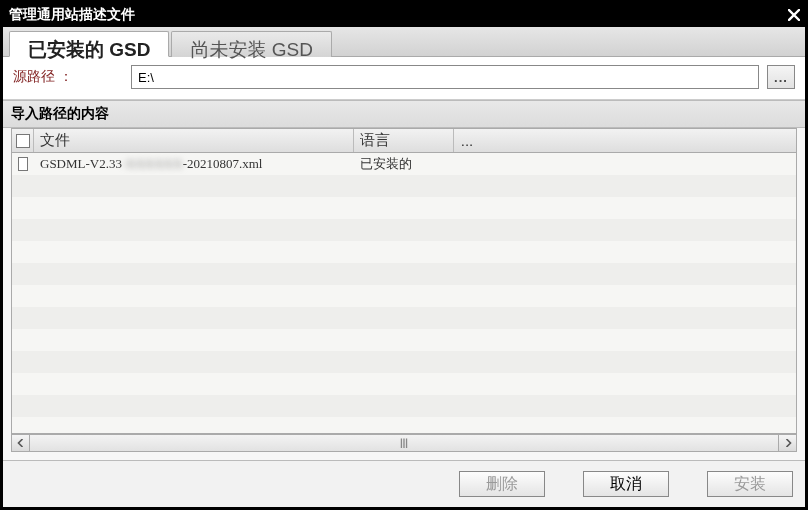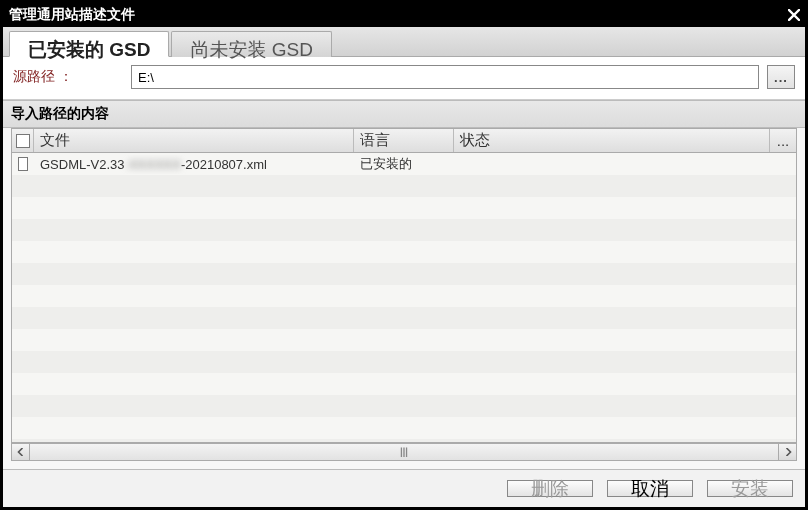--- a/index.html
+++ b/index.html
@@ -163,20 +163,21 @@
     display: flex;
     height: 22px;
     align-items: center;
     color: #333;
   }
   .td {
     padding: 2px 6px;
     font-size: 13px;
     overflow: hidden;
     white-space: nowrap;
+    font-family: Liberation Serif, serif;
   }
   .chk {
     width: 14px; height: 14px;
     border: 1px solid #777;
     background: #fff;
     display: inline-block;
   }
 
   .hscroll {
     height: 18px;
@@ -203,26 +204,26 @@
   .button-row {
     display: flex;
     justify-content: flex-end;
     gap: 14px;
     padding: 10px 12px;
     background: #f2f2f2;
     border-top: 1px solid #bbb;
   }
   .btn {
     min-width: 86px;
-    height: 17px;
+    height: 26px;
     border: 1px solid #888;
     background: linear-gradient(#fdfdfd,#e4e4e4);
-    font-size: 19px;
-    cursor: pointer;
-    display:flex; align-items:center; justify-content:center;
+    font-size: 16px;
+    cursor: pointer;
+    display:flex; align-items:center; justify-content:center;margin-left:24px;
   }
   .btn.disabled { color: #999; cursor: default; }
 
   .blur {
     filter: blur(3px);
     color: #888;
   }
 </style>
 </head>
 <body>
@@ -253,21 +254,20 @@
 
   <div class="section-title">导入路径的内容</div>
 
   <div class="table-wrap">
     <div class="thead">
       <div class="th col-chk">
         <span class="chk"></span>
       </div>
       <div class="th col-file">文件</div>
       <div class="th col-lang">语言</div>
-      <div class="th col-stat">状态</div>
       <div class="th col-more">...</div>
     </div>
     <div class="tbody">
       <div class="trow">
         <div class="td col-chk">
           <span class="chk"></span>
         </div>
         <div class="td col-file">
           <span>GSDML-V2.33</span><span class="blur">-XXXXXX</span><span>-20210807.xml</span>
         </div>

